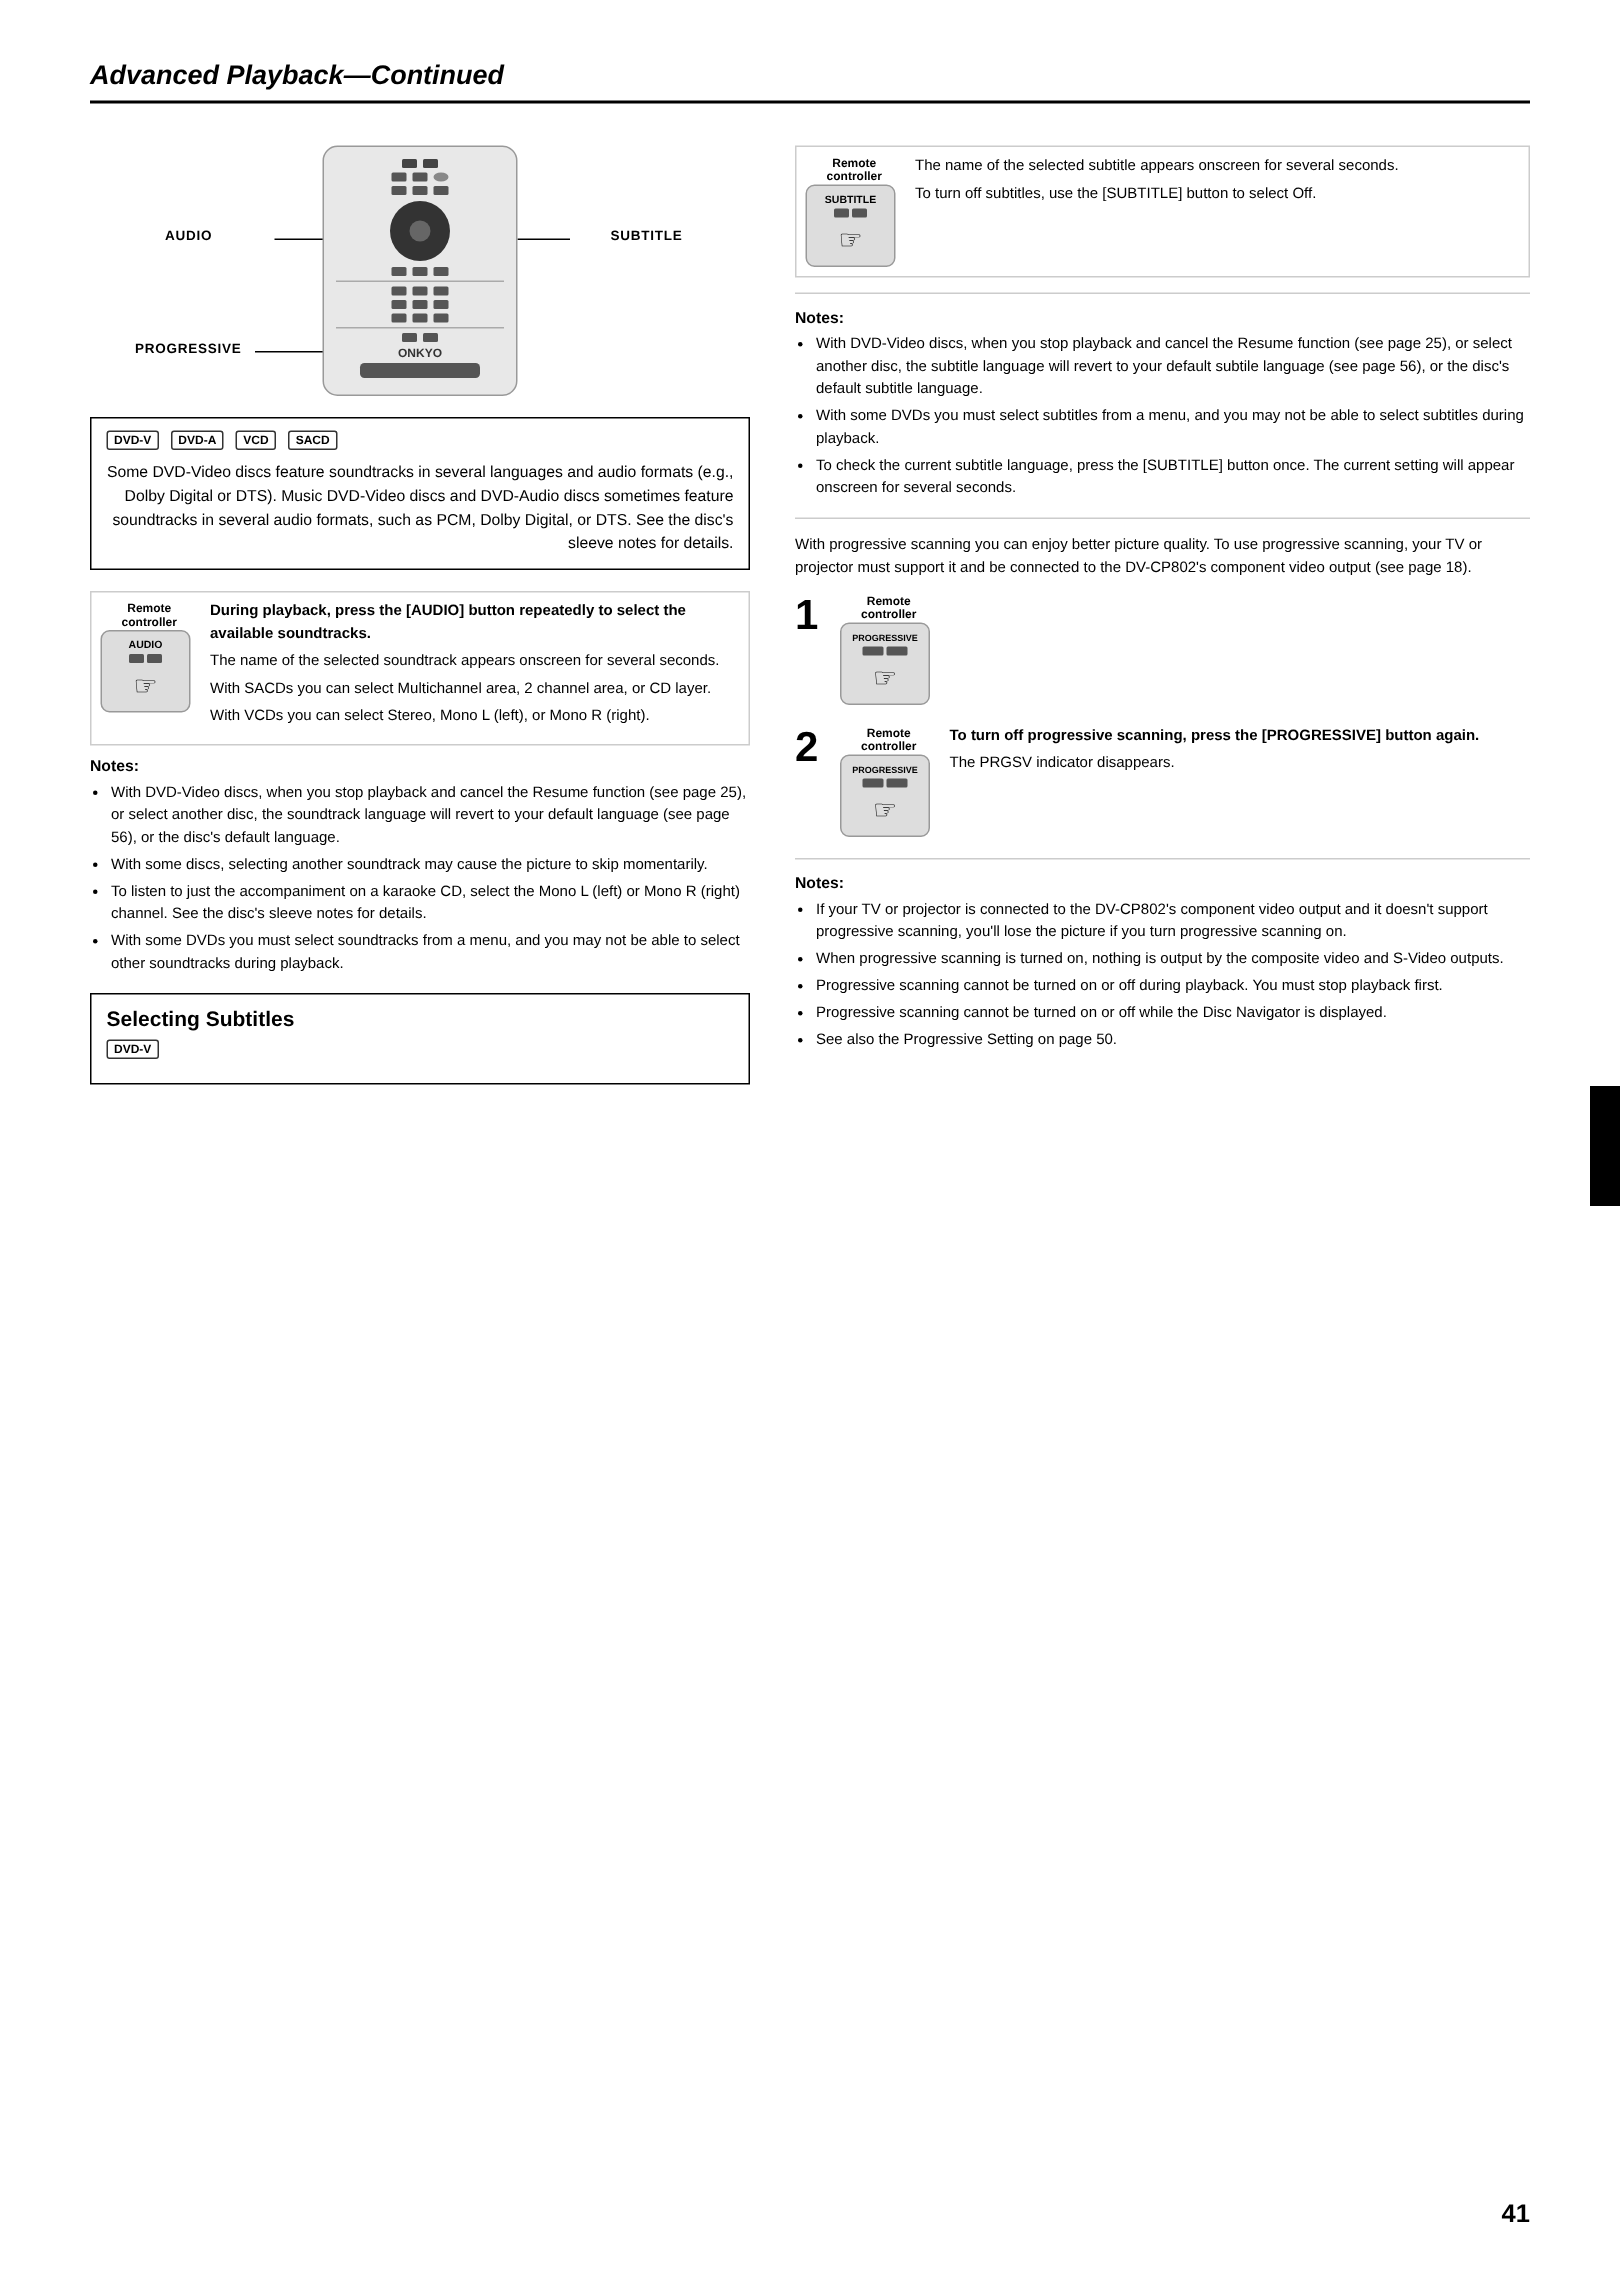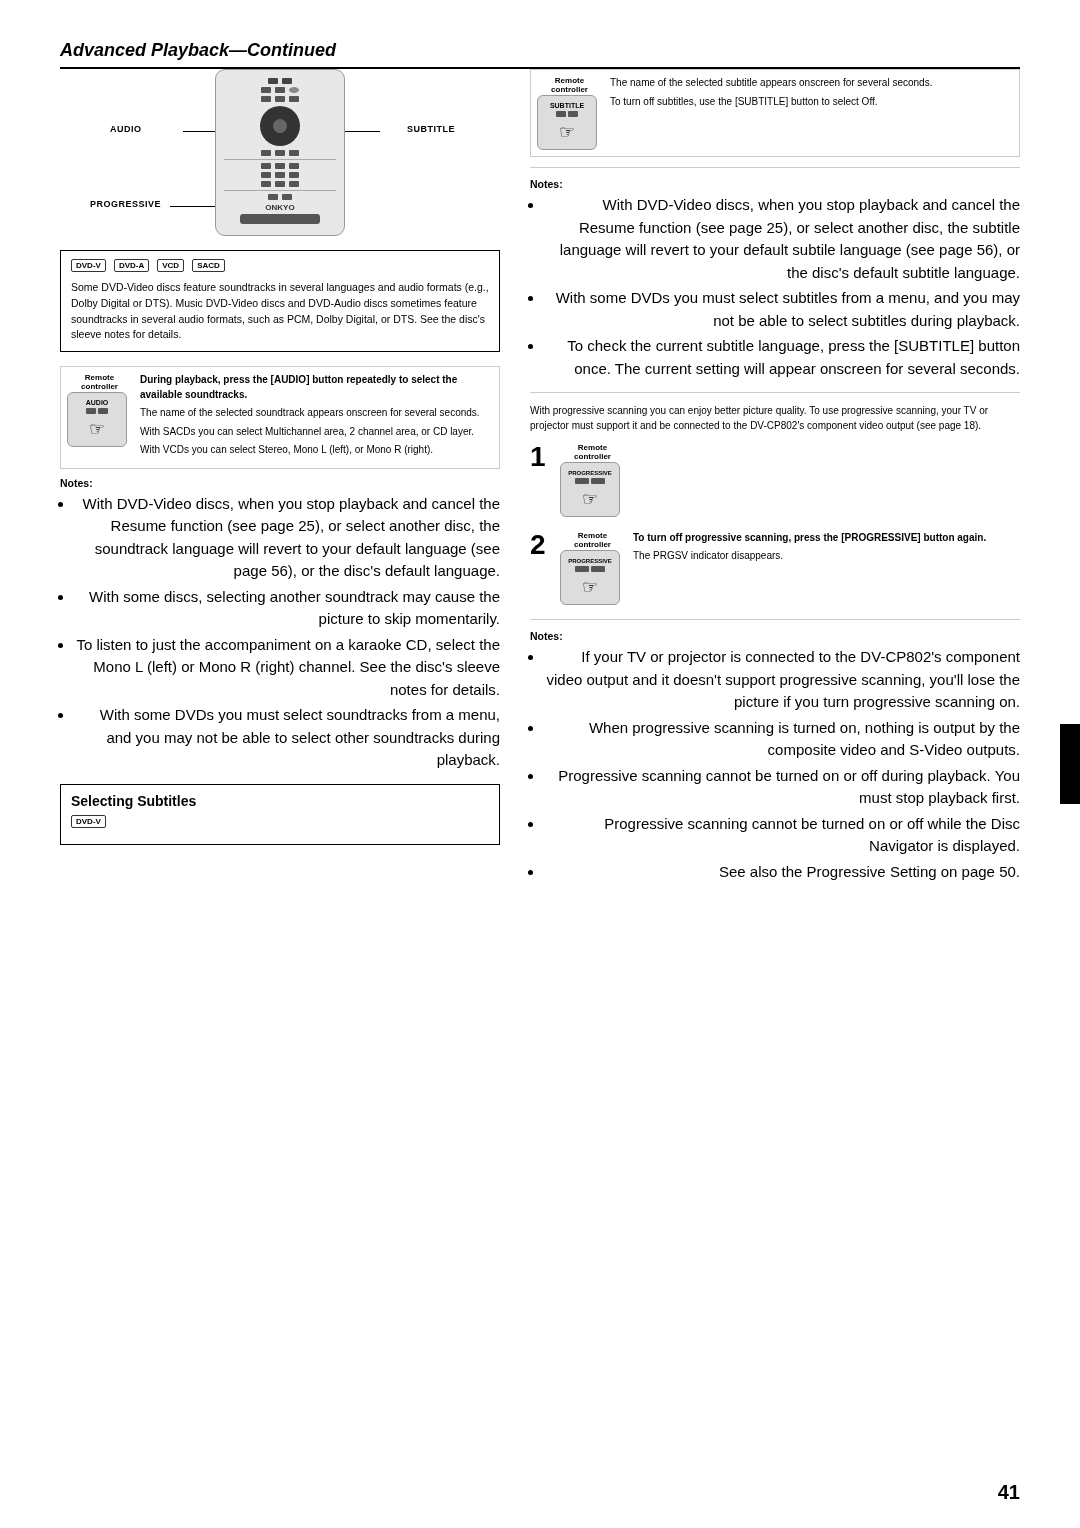--- a/index.html
+++ b/index.html
@@ -8,21 +8,21 @@
       font-family: Arial, Helvetica, sans-serif;
       font-size: 11px;
       color: #000;
       width: 1080px;
       min-height: 1528px;
       padding: 40px 60px;
     }
     .page-header {
       border-bottom: 2px solid #000;
       padding-bottom: 6px;
-      margin-bottom: 0;
+      margin-bottom: 28px;
     }
     .page-header h1 {
       font-size: 18px;
       font-weight: bold;
       font-style: italic;
     }
     .two-col {
       display: flex;
       gap: 30px;
     }
@@ -142,20 +142,21 @@
     .disc-icon {
       font-size: 8px;
       border: 1px solid #333;
       padding: 1px 4px;
       border-radius: 2px;
       font-weight: bold;
     }
     .section-text {
       font-size: 10.5px;
       line-height: 1.5;
+      text-align: right;
     }
     
     .inline-remote-block {
       display: flex;
       gap: 8px;
       margin-bottom: 8px;
       padding: 6px;
       border: 1px solid #ccc;
     }
     .inline-remote-col {
@@ -204,23 +205,22 @@
     .notes-section {
       margin-bottom: 12px;
     }
     .notes-section .notes-title {
       font-weight: bold;
       font-size: 10.5px;
       margin-bottom: 4px;
     }
     .notes-section ul {
       padding-left: 14px;
-      font-size: 15px;
+      font-size: 10px;
       line-height: 1.5;
-      text-align: right;
     }
     .notes-section ul li {
       margin-bottom: 3px;
     }
     
     .subtitle-section {
       border: 1px solid #000;
       padding: 8px 10px;
       margin-bottom: 14px;
     }
@@ -518,15 +518,15 @@
           <li>Progressive scanning cannot be turned on or off during playback. You must stop playback first.</li>
           <li>Progressive scanning cannot be turned on or off while the Disc Navigator is displayed.</li>
           <li>See also the Progressive Setting on page 50.</li>
         </ul>
       </div>
     </div>
 
   </div>
 </div>
 
-<div style="position:absolute; bottom:24px; right:60px; font-size:20px; font-weight:bold;">41</div>
+<div style="position:absolute; bottom:42px; right:60px; font-size:17px; font-weight:bold;">41</div>
 
 <div class="right-tab"></div>
 
 </body></html>

